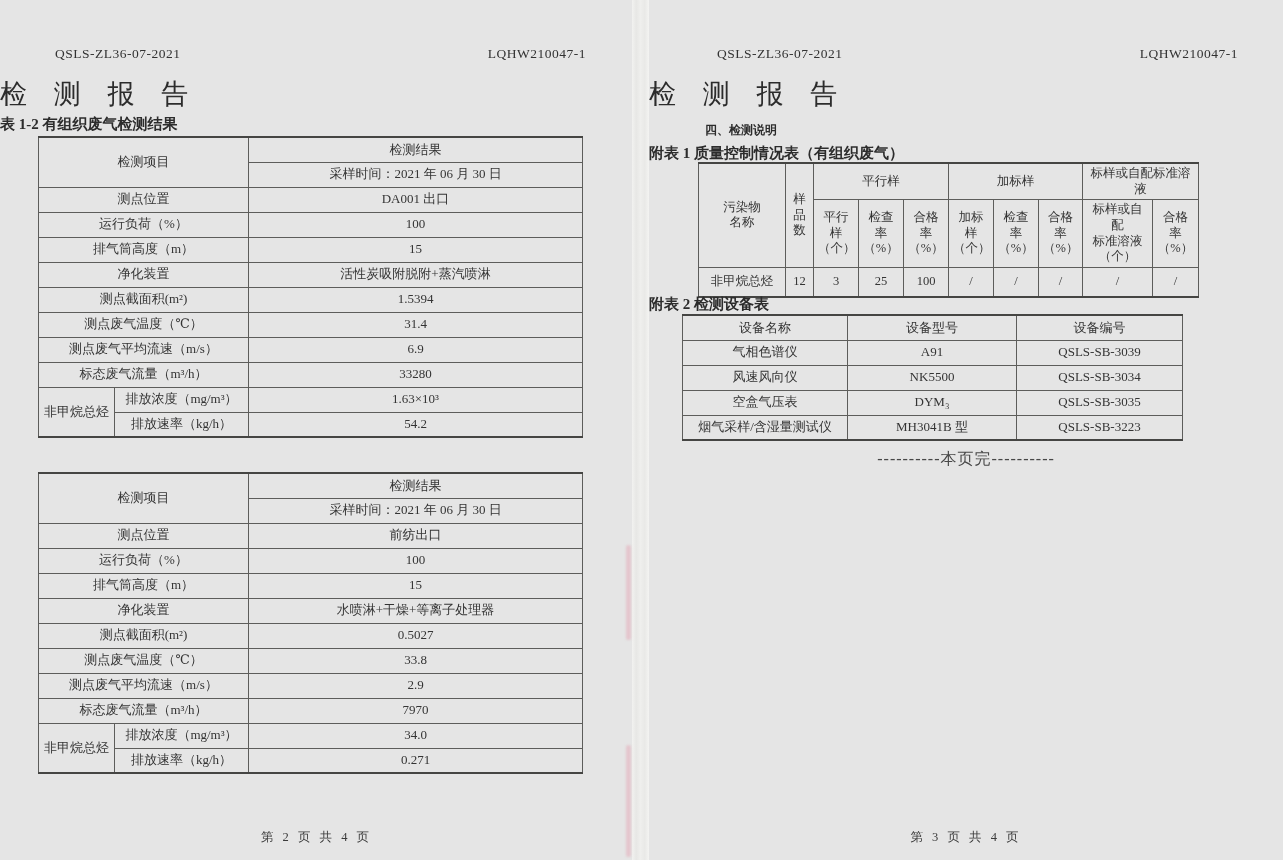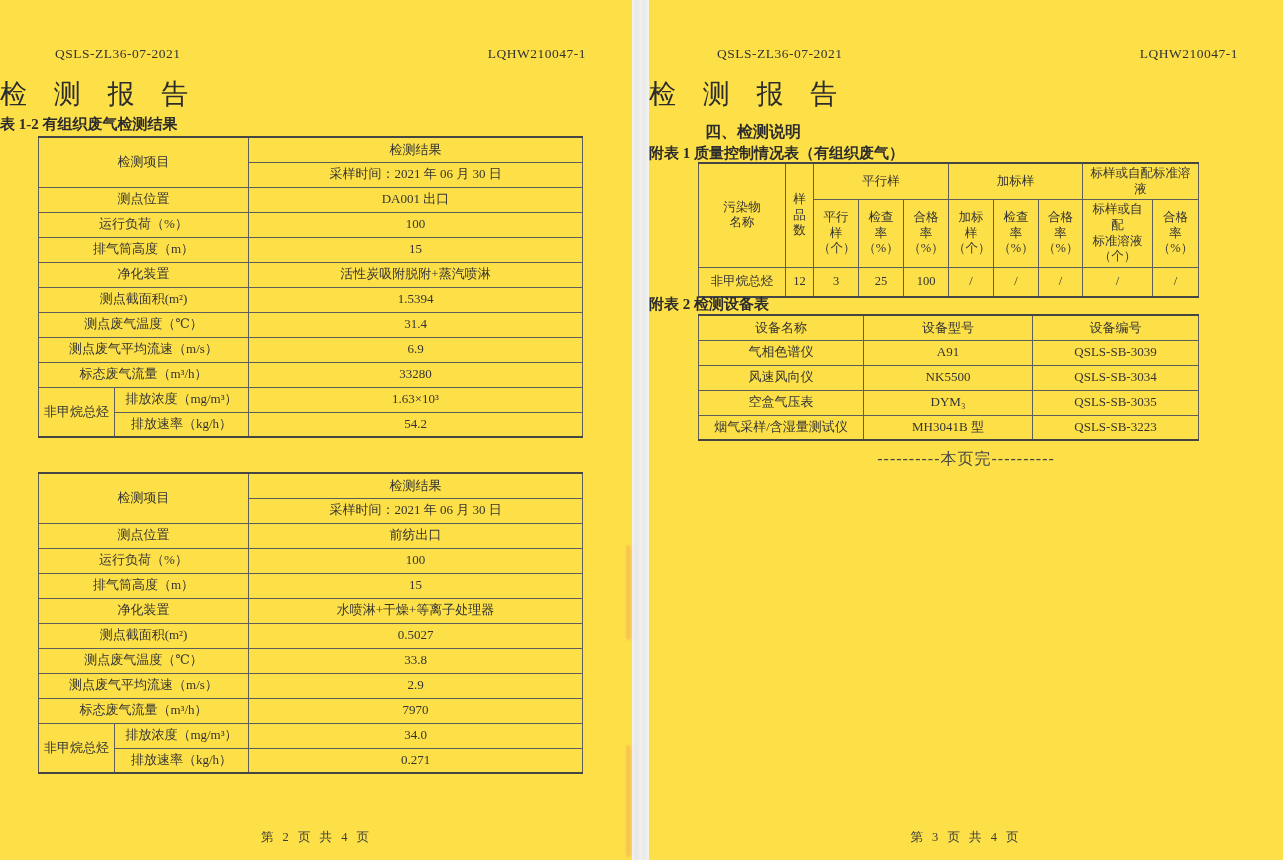--- a/index.html
+++ b/index.html
@@ -13,21 +13,21 @@
     width: 1283px;
     height: 860px;
     background: #fdfdfc;
     overflow: hidden;
     margin: 0 auto;
   }
   .page {
     position: absolute;
     top: 0;
     height: 860px;
-    background: #fde047;
+    background: #e5e5e5;
   }
   #page-left  { left: 0;     width: 633px; }
   #page-right { left: 649px; width: 634px; }
   #gutter {
     position: absolute;
     top: 0;
     left: 632px;
     width: 17px;
     height: 860px;
     background: linear-gradient(to right, #f2f2f0 0%, #e7e7e5 25%, #efefed 50%, #e9e9e7 75%, #f4f4f2 100%);
@@ -73,21 +73,21 @@
     color: #2c2c2c;
   }
   #caption-1-2 { top: 115px; }
   #caption-1-3 { top: 453px; }
   #caption-qc  { top: 144px; }
   #caption-dev { top: 295px; }
   .section-heading {
     position: absolute;
     top: 122px;
     left: 56px;
-    font-size: 16px;
+    font-size: 12px;
     font-weight: bold;
     color: #2c2c2c;
   }
 
   table {
     border-collapse: collapse;
     table-layout: fixed;
     position: absolute;
     font-size: 13px;
     color: #343434;
@@ -103,21 +103,21 @@
   .result-table td { height: 25px; }
   #table-1-2 { top: 136px; left: 38px; width: 544px; }
   #table-1-3 { top: 472px; left: 38px; width: 544px; }
 
   #qc-table { top: 162px; left: 49px; width: 500px; border-top: 2.5px solid #454543; border-bottom: 2.5px solid #454543; }
   #qc-table td { font-size: 12.5px; white-space: pre-line; }
   #qc-table .grp-row td { height: 30px; }
   #qc-table .sub-row td { height: 66px; }
   #qc-table .data-row td { height: 30px; }
 
-  #device-table { top: 314px; left: 49px; width: 500px; border-top: 2.5px solid #454543; border-bottom: 2.5px solid #454543; padding-left: 38px; }
+  #device-table { top: 314px; left: 33px; width: 500px; border-top: 2.5px solid #454543; border-bottom: 2.5px solid #454543; padding-left: 38px; }
   #device-table td { height: 25px; }
 
   .end-mark {
     position: absolute;
     top: 449px;
     left: 0; right: 0;
     text-align: center;
     font-size: 16px;
     color: #474747;
     letter-spacing: 1px;

